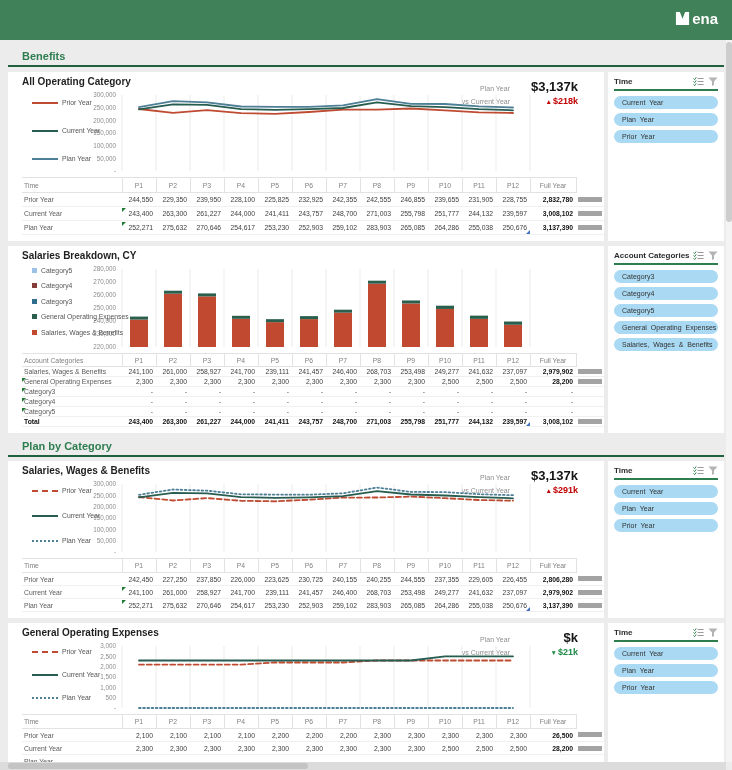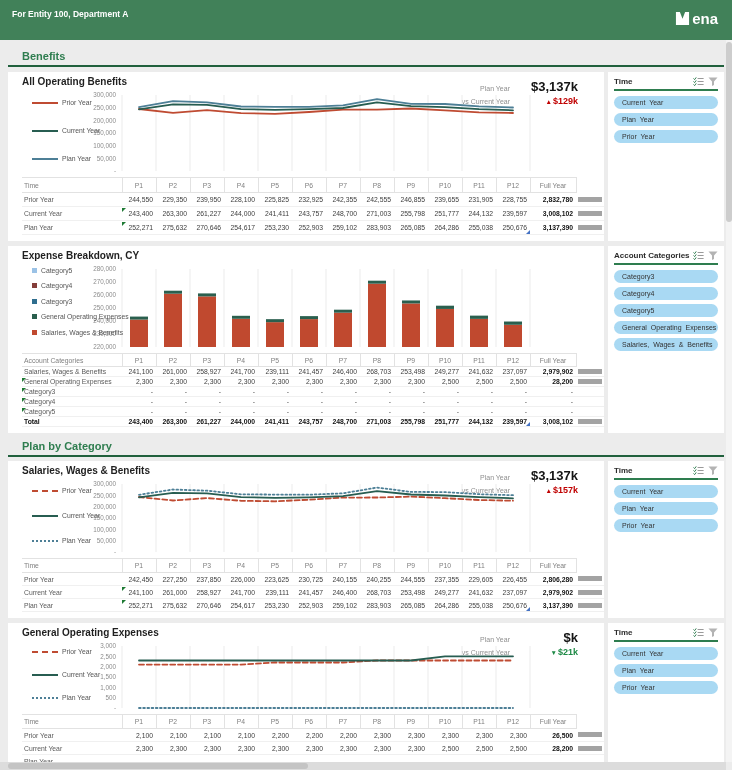--- a/index.html
+++ b/index.html
@@ -64,42 +64,41 @@
 
 .vscroll { position:absolute; right:0; top:40px; bottom:8px; width:6px; background:#f4f4f4; }
 .vthumb { position:absolute; top:2px; right:0; width:6px; height:180px; background:#cdcdcd; border-radius:3px; }
 .hscroll { position:absolute; left:0; right:6px; bottom:0; height:8px; background:#dcdcdc; }
 .hthumb { position:absolute; left:8px; top:1px; width:300px; height:6px; background:#c4c4c4; border-radius:3px; }
 </style>
 </head>
 <body>
 
 <div class="app-header">
-  <div class="app-sub">For Entity 100, Department A</div>
   <div class="brand">
     <svg width="15" height="15" viewBox="0 0 16 16">
       <polygon points="1,1 5.2,1 8,8.2 10.8,1 15,1 15,15 1,15" fill="#ffffff"></polygon>
     </svg>
     <span class="brand-text">ena</span>
   </div>
 </div>
 
 <div class="section-head">Benefits</div>
 
 <div class="row">
   <div class="main-card">
-    <div class="card-title">All Operating Benefits</div>
+    <div class="card-title">All Operating Category</div>
     <div class="kpi">
       <div class="kpi-line">
         <span class="kpi-label">Plan Year</span>
         <span class="kpi-value">$3,137k</span>
       </div>
       <div class="kpi-line">
         <span class="kpi-label">vs Current Year</span>
-        <span class="kpi-delta up"><span class="arrow">▲</span><span>$129k</span></span>
+        <span class="kpi-delta up"><span class="arrow">▲</span><span>$218k</span></span>
       </div>
     </div>
     <div class="chart-wrap" style="height:86px">
       <div class="legend">
           <div class="legend-item" style="top: 8px;">
             <span class="sw-line" style="border-top:2px solid #bf4b32"></span>
             <span>Prior Year</span>
           </div>
           <div class="legend-item" style="top: 36px;">
             <span class="sw-line" style="border-top:2px solid #275d51"></span>
@@ -254,21 +253,21 @@
         </span>
       </div>
       <div class="pill">Current Year</div>
       <div class="pill">Plan Year</div>
       <div class="pill">Prior Year</div>
     </div>
 </div>
 
 <div class="row">
   <div class="main-card">
-    <div class="card-title">Expense Breakdown, CY</div>
+    <div class="card-title">Salaries Breakdown, CY</div>
     <div class="chart-wrap" style="height:88px">
       <div class="legend">
           <div class="legend-item" style="top: 2px;">
             <span class="sw-sq" style="background:#9bc2e6"></span>
             <span>Category5</span>
           </div>
           <div class="legend-item" style="top: 17px;">
             <span class="sw-sq" style="background:#843d3a"></span>
             <span>Category4</span>
           </div>
@@ -513,21 +512,21 @@
 <div class="row" style="margin-top:4px">
   <div class="main-card">
     <div class="card-title">Salaries, Wages &amp; Benefits</div>
     <div class="kpi">
       <div class="kpi-line">
         <span class="kpi-label">Plan Year</span>
         <span class="kpi-value">$3,137k</span>
       </div>
       <div class="kpi-line">
         <span class="kpi-label">vs Current Year</span>
-        <span class="kpi-delta up"><span class="arrow">▲</span><span>$157k</span></span>
+        <span class="kpi-delta up"><span class="arrow">▲</span><span>$291k</span></span>
       </div>
     </div>
     <div class="chart-wrap" style="height:78px">
       <div class="legend">
           <div class="legend-item" style="top: 7px;">
             <span class="sw-line" style="border-top:2px dashed #bf4b32"></span>
             <span>Prior Year</span>
           </div>
           <div class="legend-item" style="top: 32px;">
             <span class="sw-line" style="border-top:2px solid #275d51"></span>

